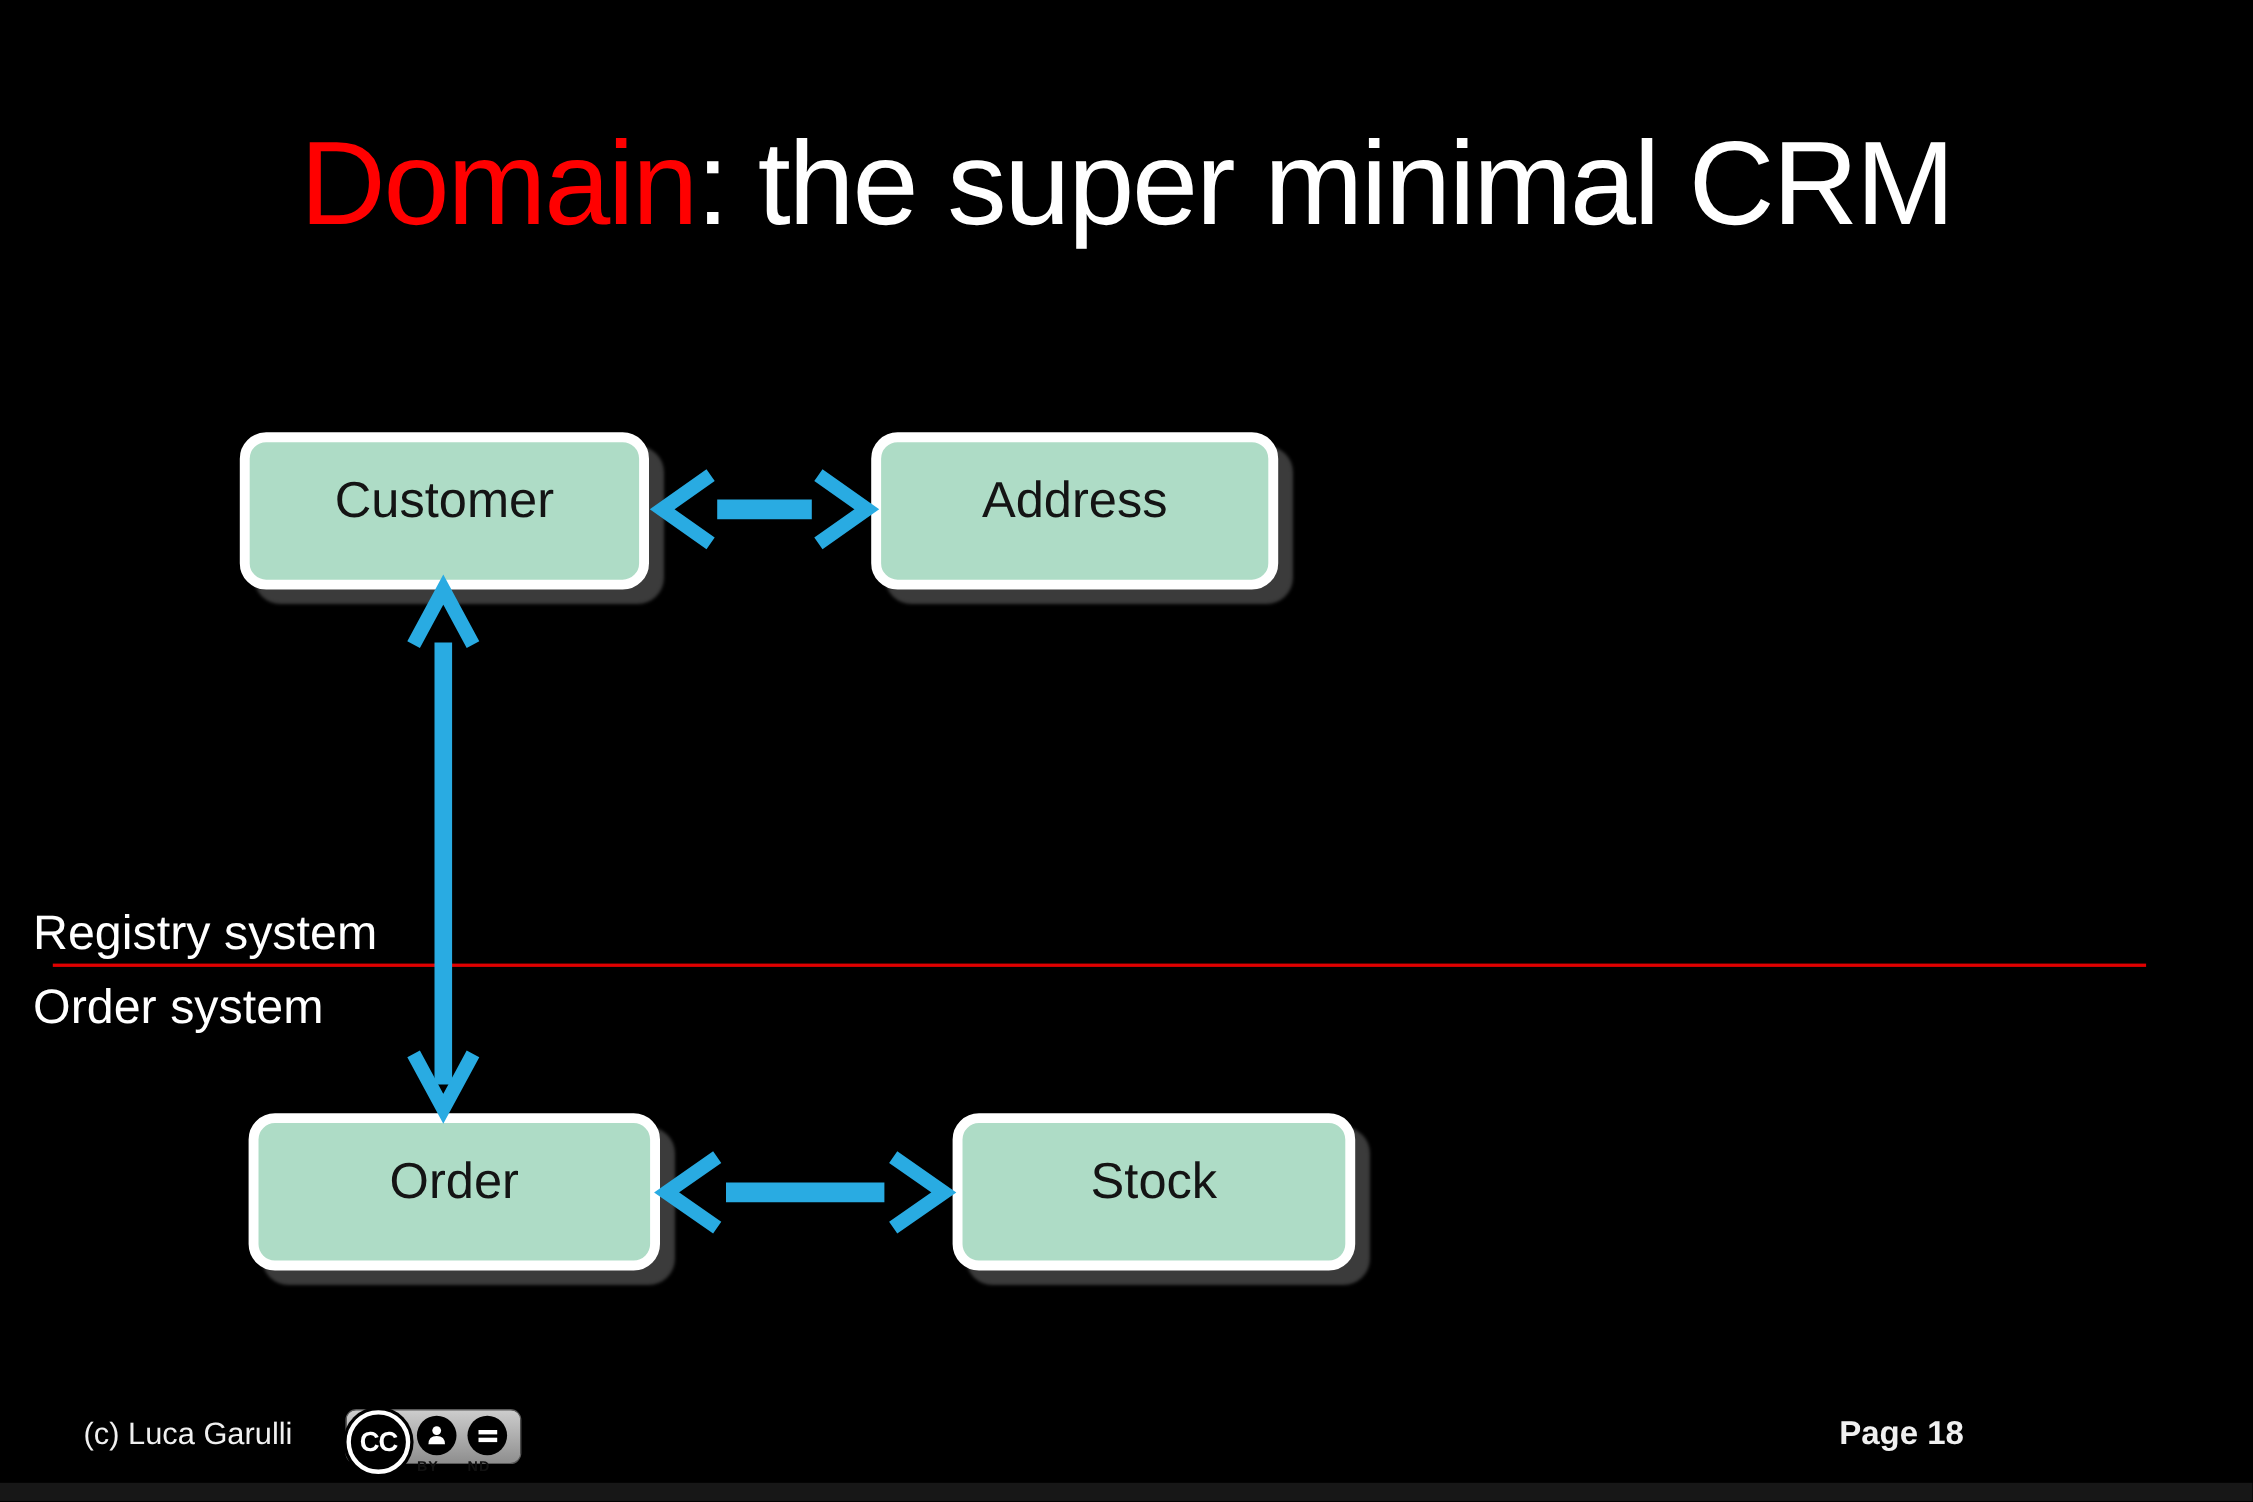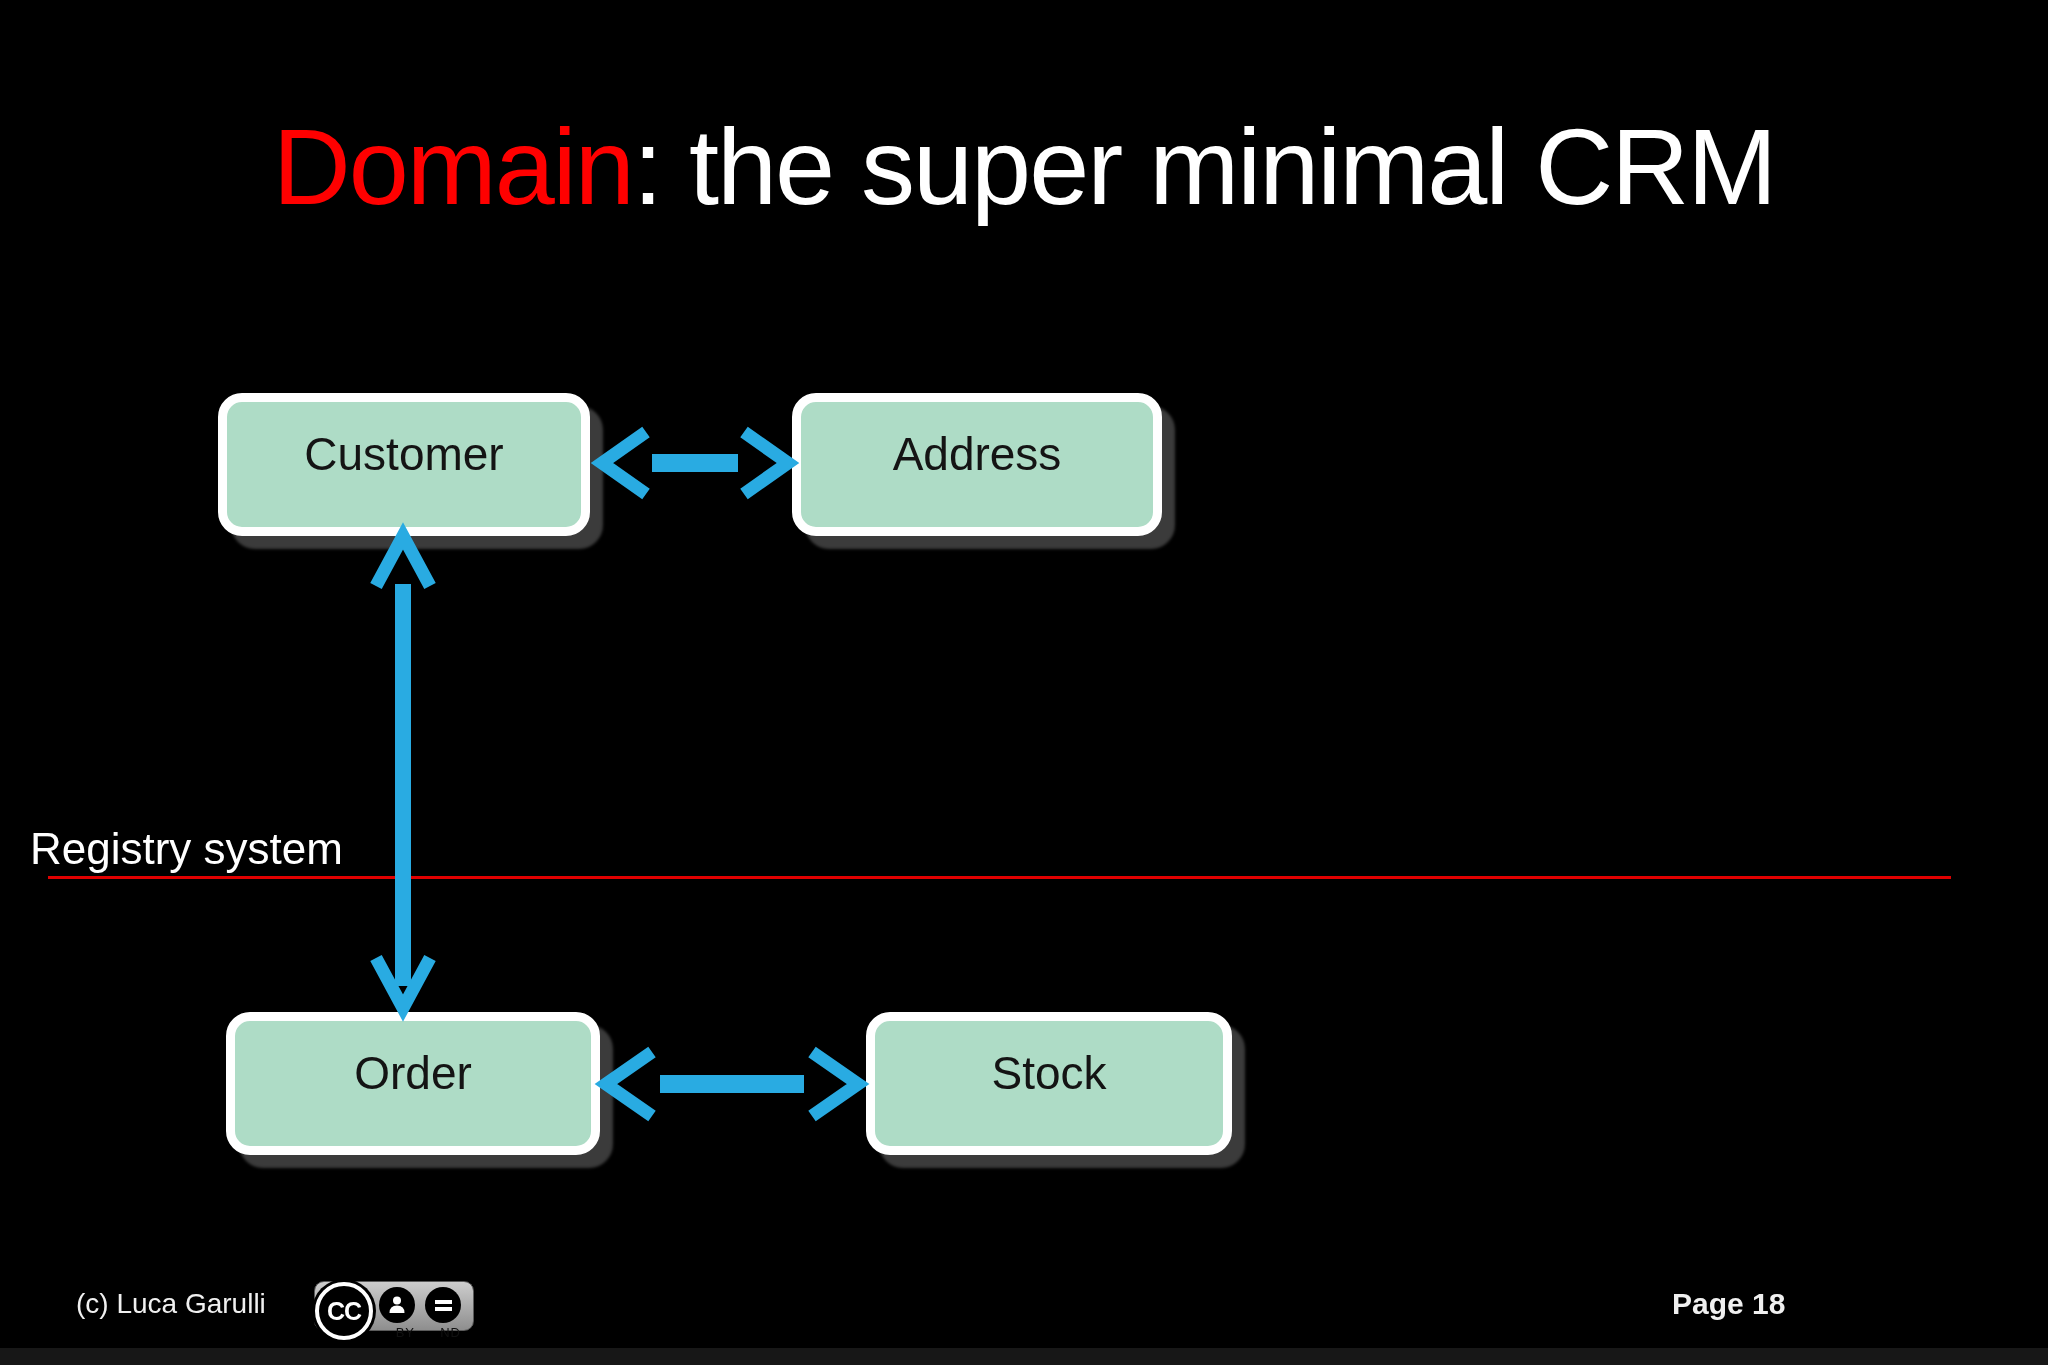--- a/index.html
+++ b/index.html
@@ -58,22 +58,22 @@
   }
   .cc-icon{
     position:absolute;top:5px;width:36px;height:36px;border-radius:50%;
     background:#000;display:flex;align-items:center;justify-content:center;
   }
   .cc-icon-by{left:64px;}
   .cc-icon-nd{left:110px;}
   .nd-bars{display:block;}
   .nd-bar{display:block;width:17px;height:4px;background:#fff;margin:3px 0;}
   .cc-label{
-    position:absolute;top:43px;width:36px;text-align:right;
-    font-size:13px;font-weight:normal;color:#111;letter-spacing:1px;
+    position:absolute;top:43px;width:36px;text-align:left;
+    font-size:13px;font-weight:bold;color:#111;letter-spacing:1px;
   }
   .cc-label-by{left:64px;}
   .cc-label-nd{left:110px;}
   
   .bottom-strip{position:absolute;left:0;bottom:0;width:100%;height:17px;background:#171717;}
 </style>
 </head>
 <body style="background: rgb(0, 0, 0);">
 
 <div class="slide" style="background: rgb(0, 0, 0);">
@@ -106,20 +106,21 @@
   </div>
   <div class="entity-box box-order" style="background: rgb(174, 220, 198); border-color: rgb(255, 255, 255); color: rgb(20, 20, 20);">
     <span class="entity-label">Order</span>
   </div>
   <div class="entity-box box-stock" style="background: rgb(174, 220, 198); border-color: rgb(255, 255, 255); color: rgb(20, 20, 20);">
     <span class="entity-label">Stock</span>
   </div>
 
   <div class="system-label label-registry" style="color: rgb(255, 255, 255);">Registry system</div>
   <div class="divider-line" style="background: rgb(224, 0, 0);"></div>
+  <div class="system-label label-order" style="color: rgb(255, 255, 255);">Order system</div>
 
   <div class="footer-text copyright">(c) Luca Garulli</div>
 
   <div class="cc-badge">
     <div class="cc-roundel">CC</div>
     <div class="cc-icon cc-icon-by">
       <svg width="22" height="22" viewBox="0 0 22 22">
         <circle cx="11" cy="6.5" r="4" fill="#fff"></circle>
         <path d="M3.5,19 Q3.5,11.5 11,11.5 Q18.5,11.5 18.5,19 Z" fill="#fff"></path>
       </svg>

